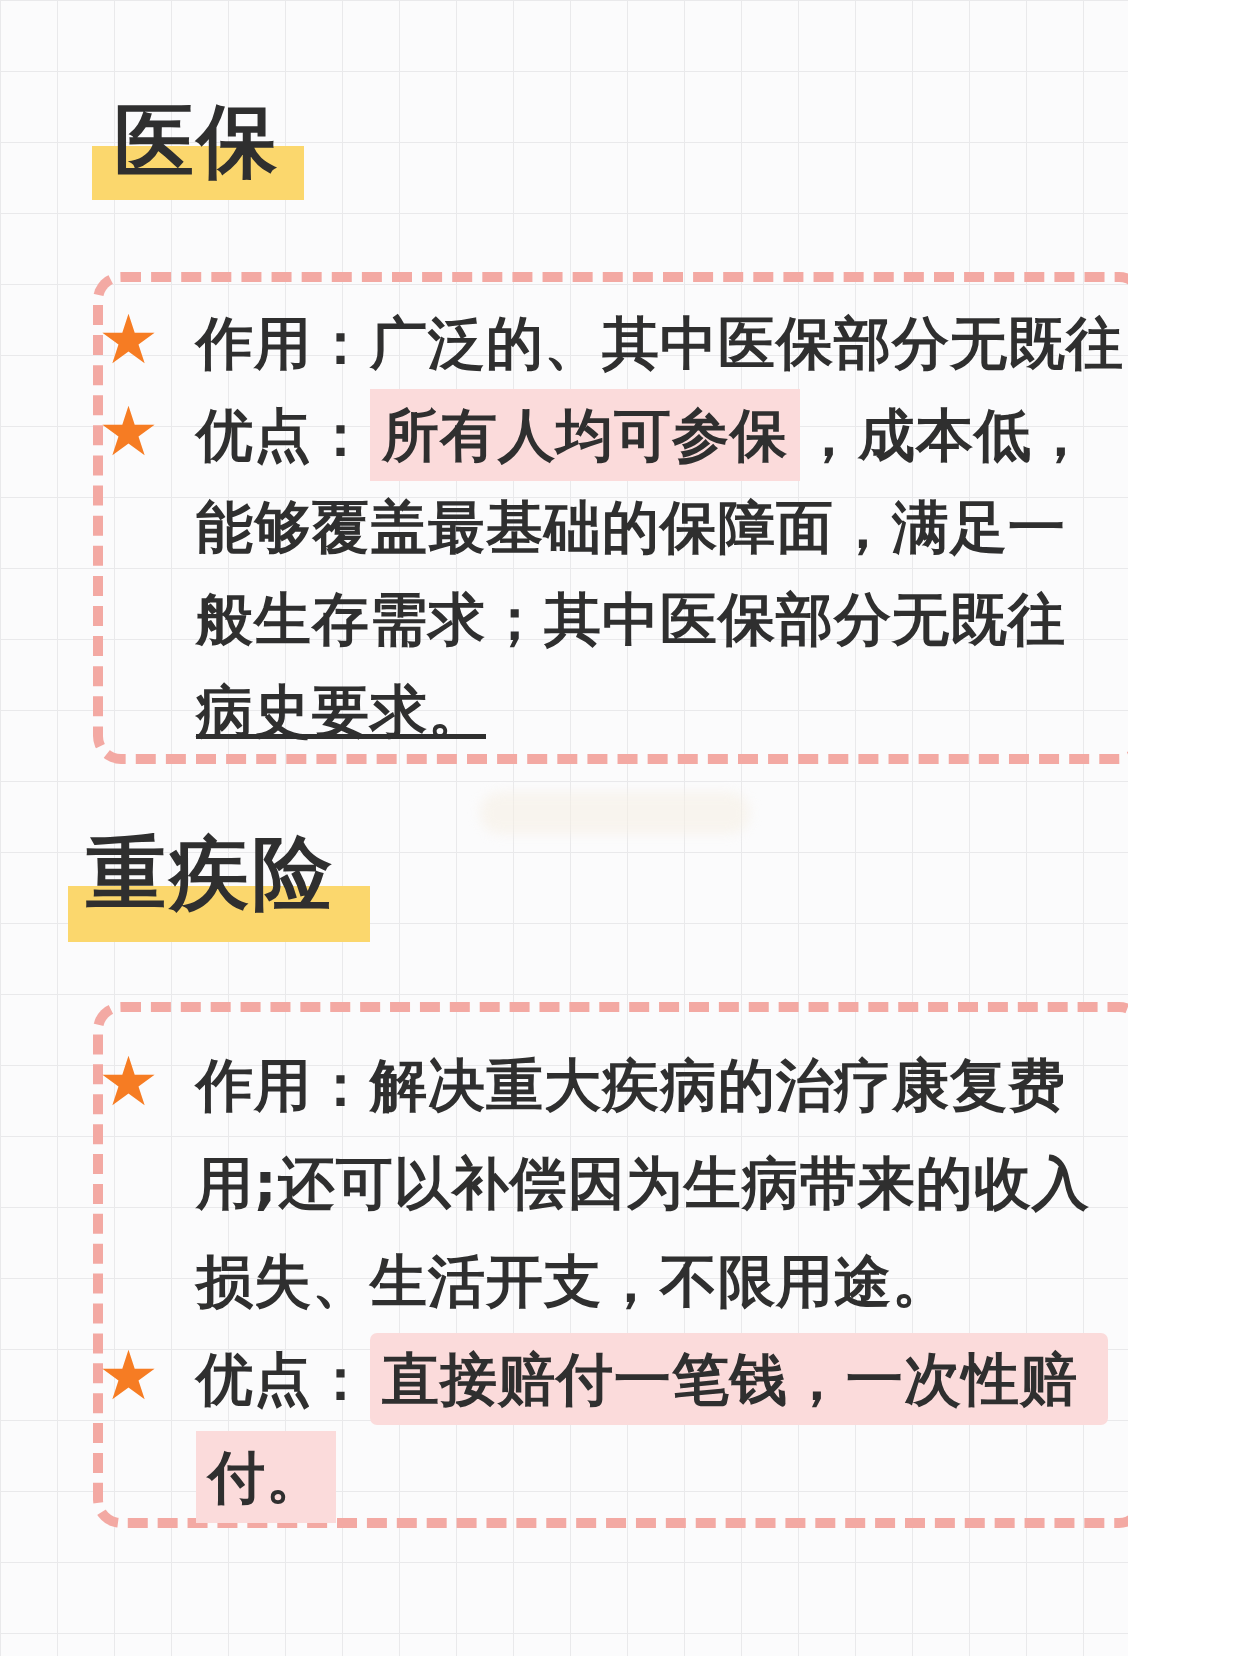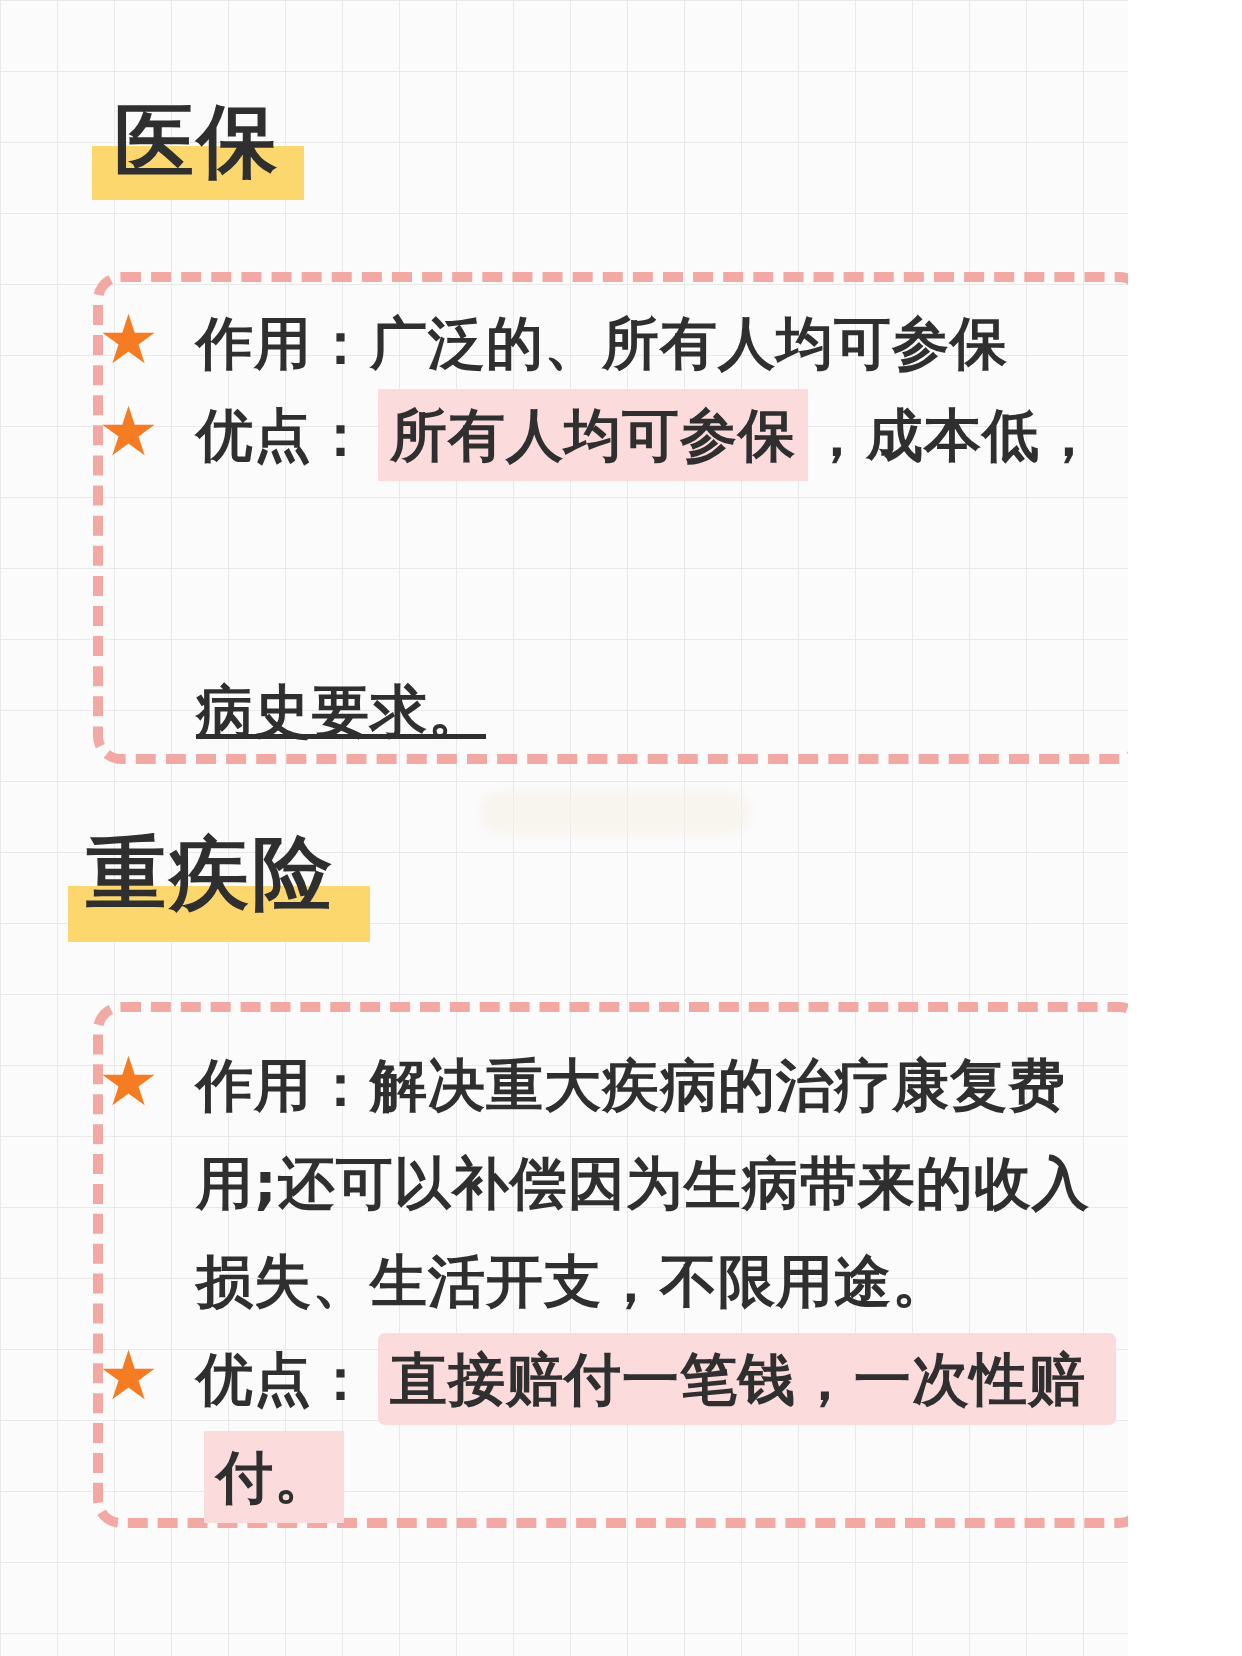--- a/index.html
+++ b/index.html
@@ -55,21 +55,20 @@
   .star {
     position: absolute;
     z-index: 2;
     color: #f67c23;
     font-size: 68px;
     line-height: 68px;
   }
   .hl-pink {
     background: #fbdbdb;
     padding: 13px 12px;
-    margin-left: 8px;
   }
   .hl-pink.wide-right { padding-right: 30px; border-radius: 7px; }
 
   .smudge {
     position: absolute;
     width: 270px;
     height: 42px;
     background: #f6efe3;
     opacity: 0.55;
     filter: blur(6px);
@@ -81,28 +80,30 @@
 
 <div id="canvas">
 
   <div class="title-bar" style="left:92px; top:146px; width:212px; height:54px;"></div>
   <div class="title-text" style="left:114px; top:102px;">医保</div>
 
   <div class="dashed-box" style="left:93px; top:272px; width:1054px; height:492px;"></div>
 
   <span class="star" style="left:98px; top:306px;">★</span>
   <div class="line" style="left:196px; top:304px;">
-    <span>作用：</span><span>广泛的、所有人均可参保</span>
+    <span>作用：</span><span>广泛的、其中医保部分无既往</span>
   </div>
 
   <span class="star" style="left:98px; top:398px;">★</span>
   <div class="line" style="left:196px; top:396px;">
     <span>优点：</span><span class="hl-pink">所有人均可参保</span><span>，成本低，</span>
   </div>
 
+  <div class="line" style="left:196px; top:488px;">能够覆盖最基础的保障面，满足一</div>
+  <div class="line" style="left:196px; top:580px;">般生存需求；其中医保部分无既往</div>
   <div class="line" style="left:196px; top:672px;text-decoration:underline;">病史要求。</div>
 
   <div class="smudge" style="left:480px; top:792px;"></div>
 
   <div class="title-bar" style="left:68px; top:886px; width:302px; height:56px;"></div>
   <div class="title-text" style="left:86px; top:840px;font-family:Liberation Mono, monospace;">重疾险</div>
 
   <div class="dashed-box" style="left:93px; top:1002px; width:1054px; height:526px;"></div>
 
   <span class="star" style="left:98px; top:1048px;">★</span>

